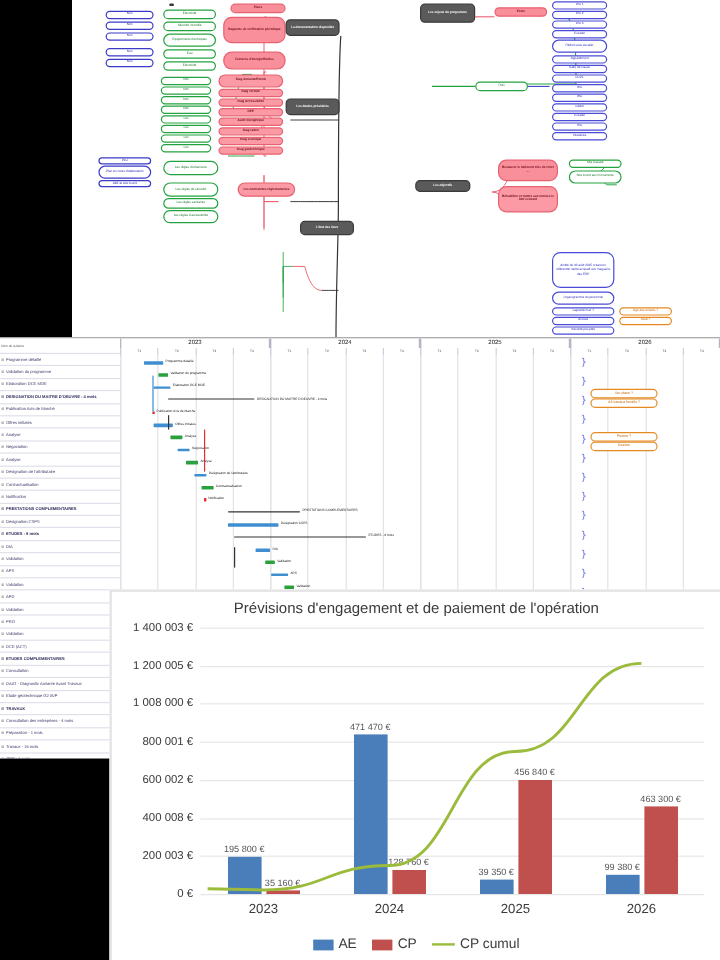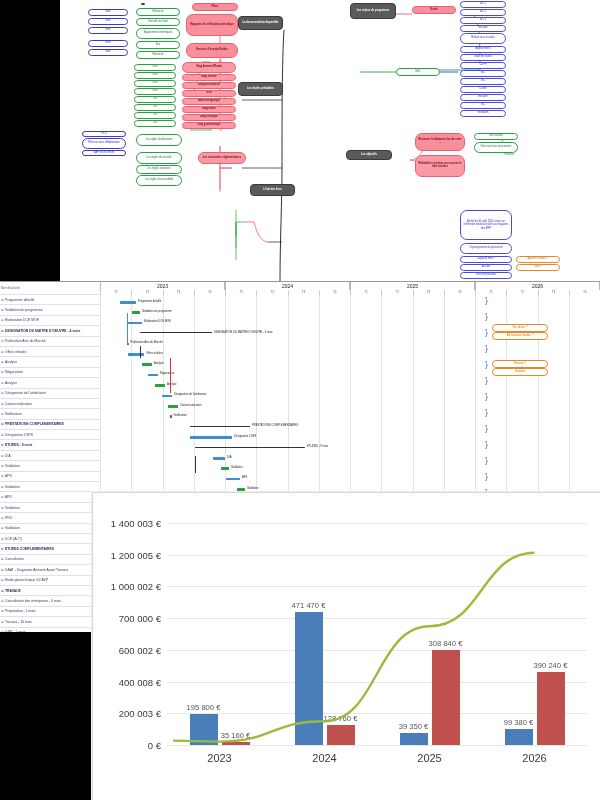--- a/index.html
+++ b/index.html
@@ -435,54 +435,69 @@
       <div class="brace" style="left: 384px; top: 208px;">}</div>
       <div class="brace" style="left: 384px; top: 224px;">}</div>
       <div class="onode" style="left: 392px; top: 42px; width: 54px;">Sur place ?</div>
       <div class="onode" style="left: 392px; top: 50px; width: 54px;">A3 travaux fondés ?</div>
       <div class="onode" style="left: 392px; top: 78px; width: 54px;">Piscine ?</div>
       <div class="onode" style="left: 392px; top: 86px; width: 54px;">Gestion</div>
     </div>
 </div>
 
 <div id="chart">
+  <div id="chart-title">Prévisions d'engagement et de paiement de l'opération</div>
   <div id="plot">
       <div class="gl" style="top: 222px;"></div>
       <div class="ytick" style="top: 222px;">0 €</div>
       <div class="gl" style="top: 190.286px;"></div>
       <div class="ytick" style="top: 190.286px;">200 003 €</div>
       <div class="gl" style="top: 158.571px;"></div>
       <div class="ytick" style="top: 158.571px;">400 008 €</div>
       <div class="gl" style="top: 126.857px;"></div>
       <div class="ytick" style="top: 126.857px;">600 002 €</div>
       <div class="gl" style="top: 95.1429px;"></div>
-      <div class="ytick" style="top: 95.1429px;">700 000 €</div>
+      <div class="ytick" style="top: 95.1429px;">800 001 €</div>
       <div class="gl" style="top: 63.4286px;"></div>
-      <div class="ytick" style="top: 63.4286px;">1 000 002 €</div>
+      <div class="ytick" style="top: 63.4286px;">1 008 000 €</div>
       <div class="gl" style="top: 31.7143px;"></div>
       <div class="ytick" style="top: 31.7143px;">1 200 005 €</div>
       <div class="gl" style="top: 0px;"></div>
       <div class="ytick" style="top: 0px;">1 400 003 €</div>
       <div class="xtick" style="left: 52.5px;">2023</div>
       <div class="colbar ae" style="left: 22.5px; width: 28px; height: 31.0483px;"></div>
       <div class="dlab" style="left: 36.5px; top: 179.952px;">195 800 €</div>
       <div class="colbar cp" style="left: 54.5px; width: 28px; height: 3.35537px;"></div>
       <div class="dlab" style="left: 68.5px; top: 207.645px;">35 160 €</div>
       <div class="xtick" style="left: 157.5px;">2024</div>
       <div class="colbar ae" style="left: 127.5px; width: 28px; height: 133.116px;"></div>
       <div class="dlab" style="left: 141.5px; top: 77.884px;">471 470 €</div>
       <div class="colbar cp" style="left: 159.5px; width: 28px; height: 20.4177px;"></div>
       <div class="dlab" style="left: 173.5px; top: 190.582px;">128 760 €</div>
       <div class="xtick" style="left: 262.5px;">2025</div>
       <div class="colbar ae" style="left: 232.5px; width: 28px; height: 11.7898px;"></div>
       <div class="dlab" style="left: 246.5px; top: 199.21px;">39 350 €</div>
       <div class="colbar cp" style="left: 264.5px; width: 28px; height: 94.9589px;"></div>
-      <div class="dlab" style="left: 278.5px; top: 116.041px;">308 840 €</div>
+      <div class="dlab" style="left: 278.5px; top: 116.041px;">456 840 €</div>
       <div class="xtick" style="left: 367.5px;">2026</div>
       <div class="colbar ae" style="left: 337.5px; width: 28px; height: 15.7588px;"></div>
       <div class="dlab" style="left: 351.5px; top: 195.241px;">99 380 €</div>
       <div class="colbar cp" style="left: 369.5px; width: 28px; height: 73.4566px;"></div>
-      <div class="dlab" style="left: 383.5px; top: 137.543px;">390 240 €</div>
+      <div class="dlab" style="left: 383.5px; top: 137.543px;">463 300 €</div>
       <svg width="420" height="222" style="position: absolute; left: 0px; top: 0px; overflow: visible;">
         <path d="M 6 217.64462857142857 L 52.5 218.64462857142857 C 105 218.64462857142857 105 198.22697142857143 157.5 198.22697142857143 C 210 198.22697142857143 210 103.26805714285715 262.5 103.26805714285715 C 315 103.26805714285715 315 29.811428571428564 367.5 29.811428571428564" fill="none" stroke="#9bbb3c" stroke-width="2.4"></path>
       </svg>
     </div>
+  <div id="legend">
+    <div class="lg">
+      <span class="sw" style="background:#4a7ebb"></span>
+      <span>AE</span>
+    </div>
+    <div class="lg">
+      <span class="sw" style="background:#c0504d"></span>
+      <span>CP</span>
+    </div>
+    <div class="lg">
+      <span class="sw line"></span>
+      <span>CP cumul</span>
+    </div>
+  </div>
 </div>
 
 </body></html>

